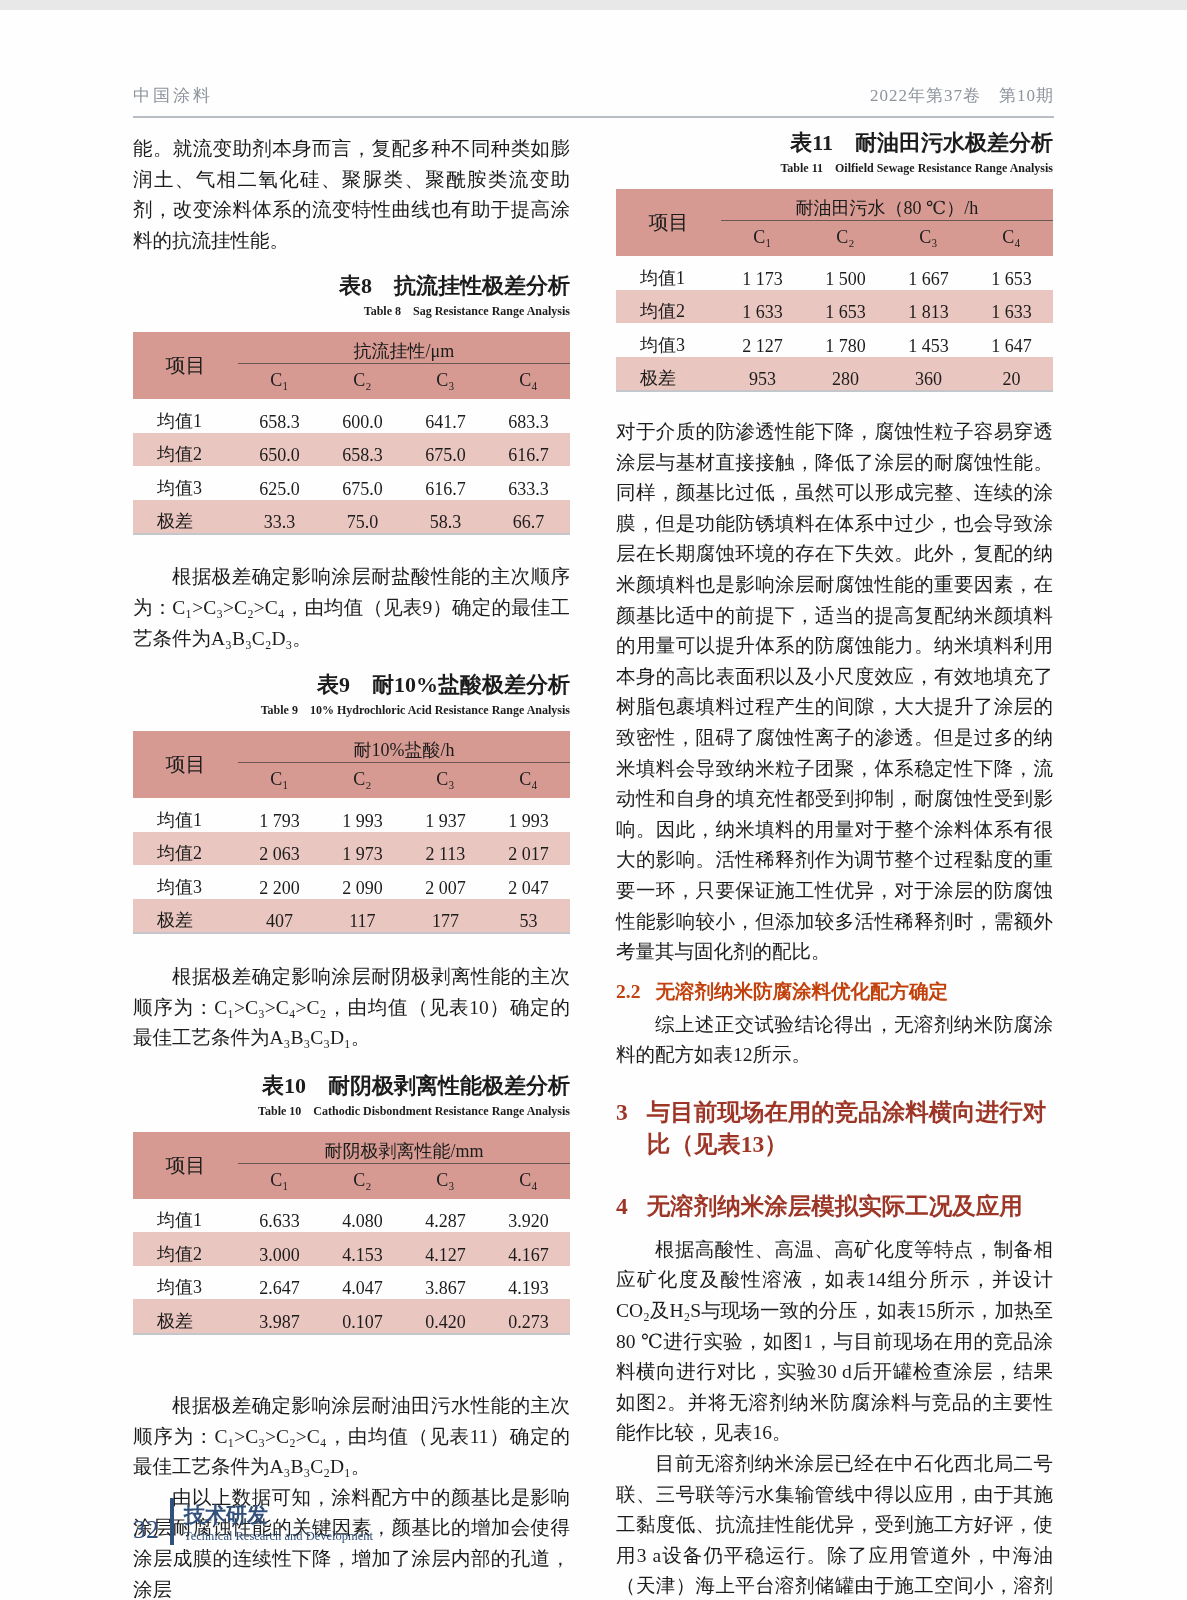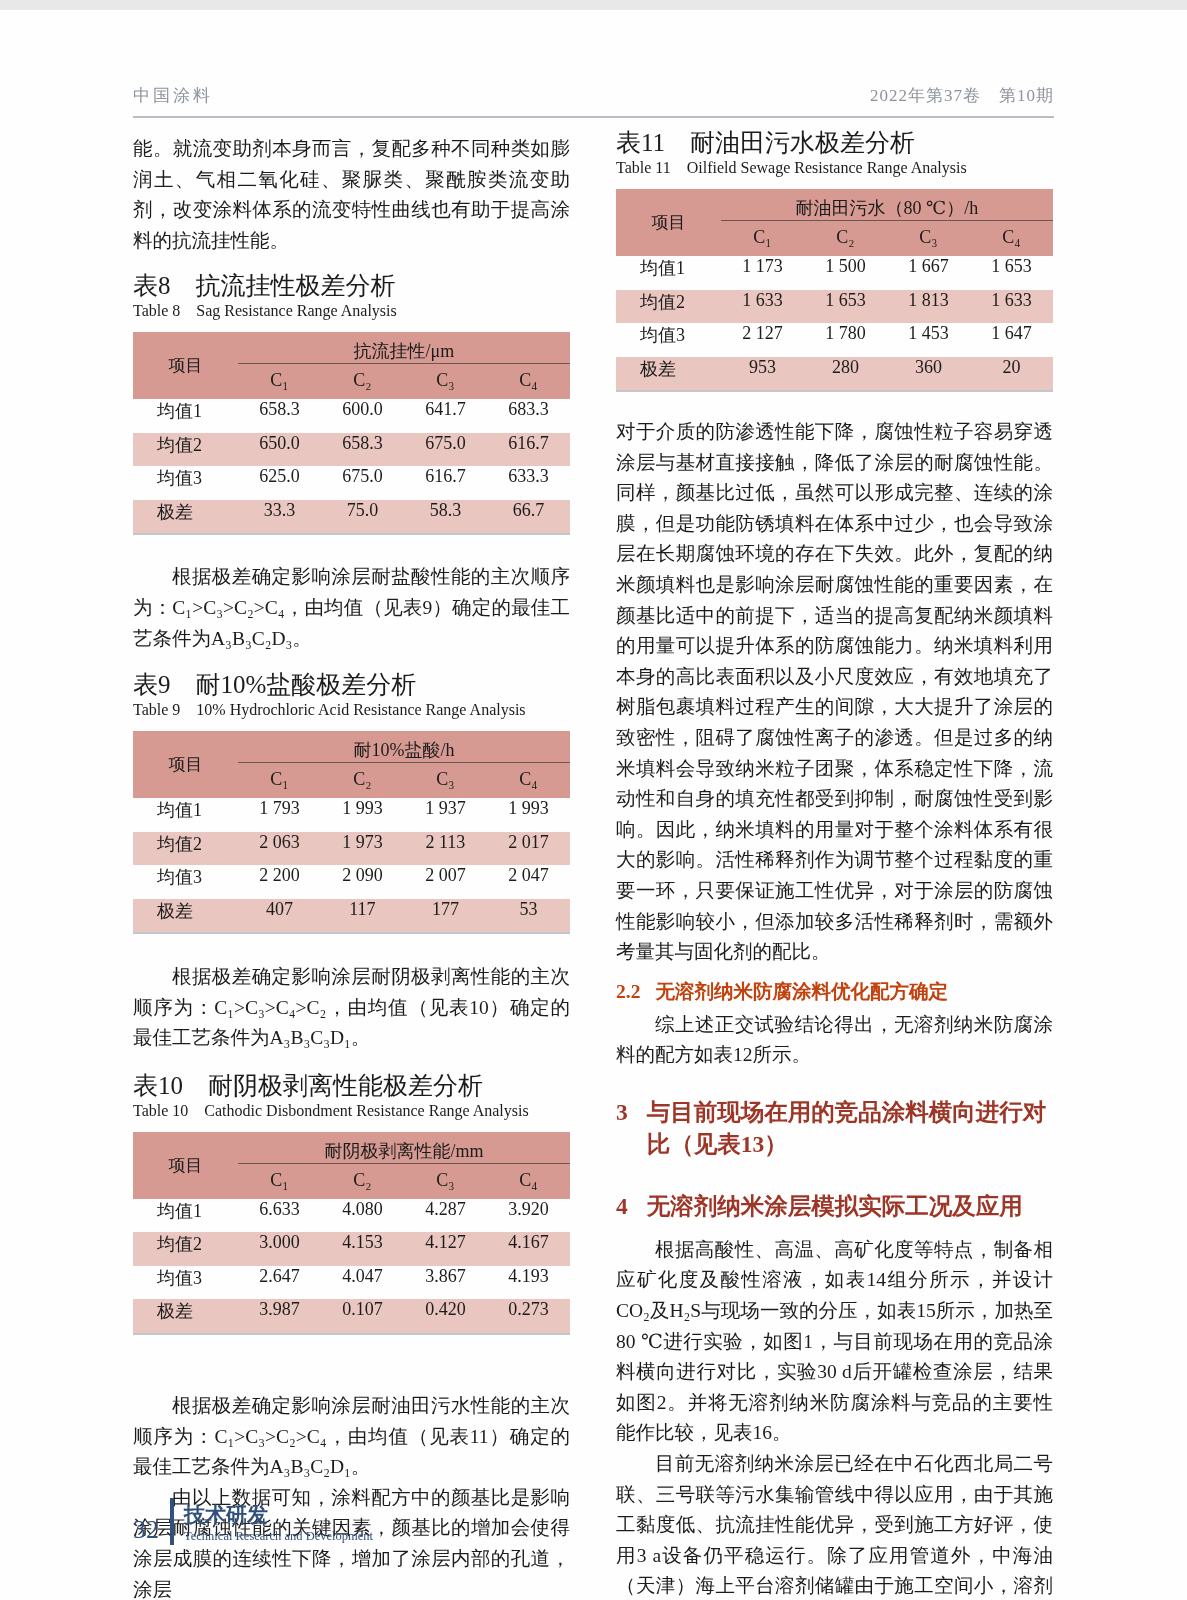--- a/index.html
+++ b/index.html
@@ -24,30 +24,30 @@
     display:flex; gap:46px;
   }
   .col { width:437px; }
   .para {
     font-size:19.5px; line-height:30.6px; text-align:justify;
     text-justify:inter-character;
   }
   .para.indent { text-indent:2em; }
   
   .tbl-block { margin-top:16px; }
-  .tbl-title-zh { text-align:left; font-weight:normal; font-size:25px; line-height:26px; }
-  .tbl-title-en { text-align:left; font-weight:normal; font-size:16px; line-height:24px; }
+  .tbl-title-zh { text-align:right; font-weight:bold; font-size:22px; line-height:26px; }
+  .tbl-title-en { text-align:right; font-weight:bold; font-size:12px; line-height:24px; }
   .tbl { margin-top:9px; font-size:18px; border-bottom:2px solid #c3c6cb; }
   .tbl-head { display:flex; background:var(--th-bg,#d69a92); }
-  .th-item { width:24%; display:flex; align-items:center; justify-content:center; font-size:17px; }
+  .th-item { width:24%; display:flex; align-items:center; justify-content:center; font-size:20px; }
   .th-right { width:76%; }
   .th-group { text-align:center; padding:7px 0 0; border-bottom:1.5px solid #6d5752; }
   .th-cols { display:flex; }
   .th-col { flex:1; text-align:center; padding:6px 0 8px; }
-  .tbl-row { display:flex; height:33.5px; align-items:flex-start; }
+  .tbl-row { display:flex; height:33.5px; align-items:flex-end; }
   .tbl-row.alt { background:var(--alt-bg,#eac6c0); }
   .td-label { width:24%; padding-left:24px; font-size:18px; }
   .td-val { width:19%; text-align:center; }
   
   .sec-sub {
     display:flex; gap:15px; margin:8px 0 3px;
     color:#c2410c; font-weight:bold; font-size:19.5px; line-height:31px;
   }
   .sec-big {
     display:flex; gap:19px; margin:25px 0 13px;

